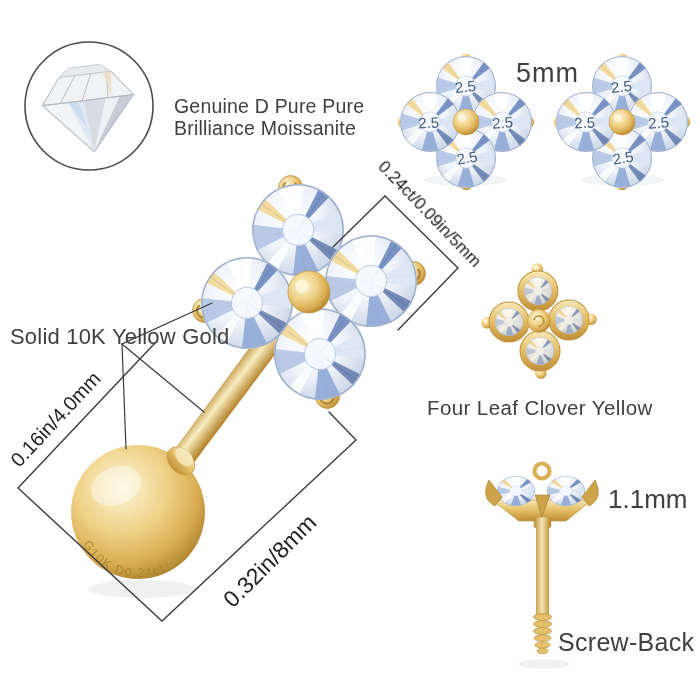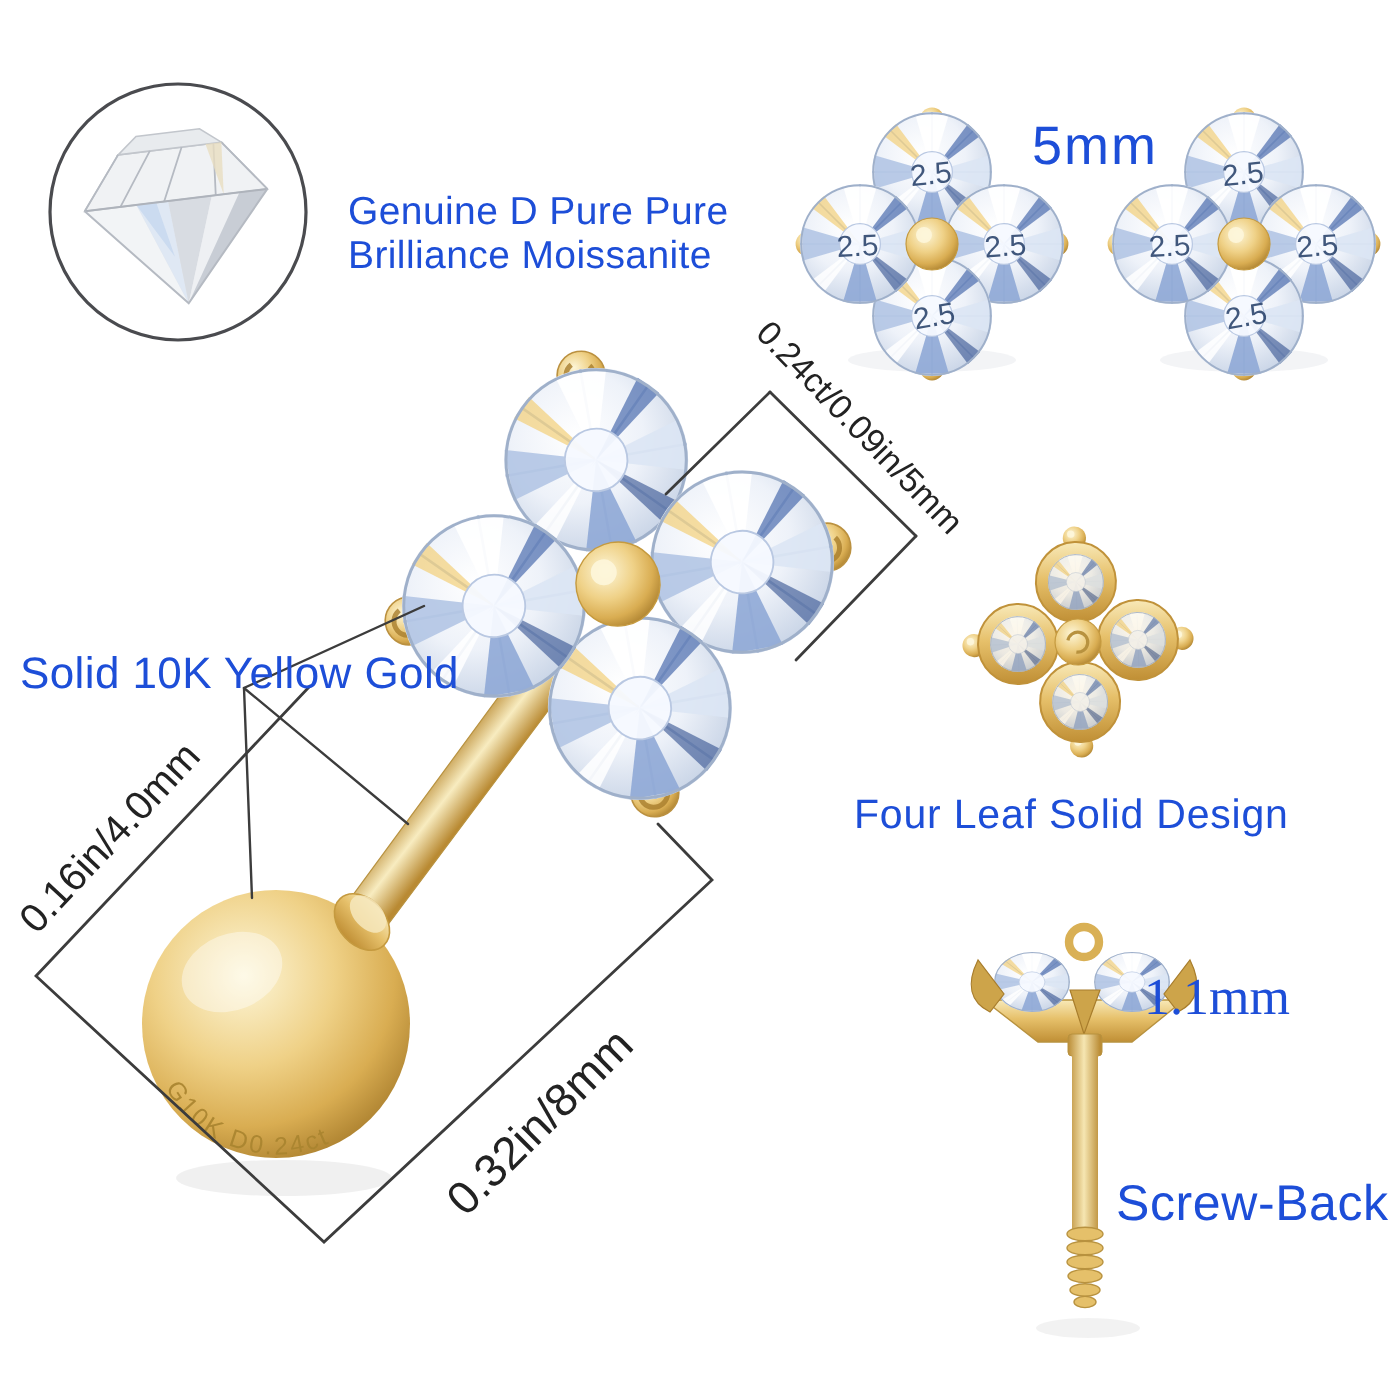--- a/index.html
+++ b/index.html
@@ -1,31 +1,31 @@
 <!DOCTYPE html>
 <html><head>
 <meta charset="utf-8">
 <style>
   html,body{margin:0;padding:0;}
   body{
     width:700px;height:700px;position:relative;background:#ffffff;
     font-family:"Liberation Sans", sans-serif;color:#1b1b1b;overflow:hidden;
   }
   #art{position:absolute;left:0;top:0;}
-  .label{position:absolute;color:#1d4ed8;}
+  .label{position:absolute;color:#404040;}
   .headline{left:174px;top:95px;width:226px;font-size:19.5px;line-height:1.14;font-weight:500;letter-spacing:.2px;}
   .size-label{left:516px;top:58px;font-size:27px;letter-spacing:1px;white-space:nowrap;}
   .dim{white-space:nowrap;color:#222;}
   .dim-head{left:388px;top:157px;font-size:17px;transform:rotate(46deg);transform-origin:0 0;}
   .dim-ball{left:6px;top:456px;font-size:20px;transform:rotate(-47deg);transform-origin:0 0;}
   .dim-length{left:218px;top:594px;font-size:23px;transform:rotate(-45deg);transform-origin:0 0;}
   .material{left:10px;top:324px;font-size:22px;font-weight:500;letter-spacing:.2px;white-space:nowrap;}
   .design{left:427px;top:396px;font-size:20.5px;letter-spacing:.4px;white-space:nowrap;}
-  .post-dia{left:572px;top:484px;font-size:26px;white-space:nowrap;font-family:Liberation Serif, serif;}
-  .back-type{left:558px;top:588px;font-size:25px;letter-spacing:.3px;white-space:nowrap;}
+  .post-dia{left:608px;top:484px;font-size:26px;white-space:nowrap;}
+  .back-type{left:558px;top:628px;font-size:25px;letter-spacing:.3px;white-space:nowrap;}
   .mark{font-family:"Liberation Sans",sans-serif;}
 </style>
 </head>
 <body>
 
 <svg id="art" width="700" height="700" viewBox="0 0 700 700">
   <defs>
     <linearGradient id="goldV" x1="0" y1="0" x2="0" y2="1">
       <stop offset="0" stop-color="#f8e9b8"></stop>
         <stop offset=".45" stop-color="#e6c06a"></stop>
@@ -221,15 +221,15 @@
     </g>
   </g>
 </svg>
 
 <div class="label headline">Genuine D Pure Pure Brilliance Moissanite</div>
 <div class="label size-label">5mm</div>
 <div class="label dim dim-head">0.24ct/0.09in/5mm</div>
 <div class="label material">Solid 10K Yellow Gold</div>
 <div class="label dim dim-ball">0.16in/4.0mm</div>
 <div class="label dim dim-length">0.32in/8mm</div>
-<div class="label design">Four Leaf Solid Design</div>
+<div class="label design">Four Leaf Clover Yellow</div>
 <div class="label post-dia">1.1mm</div>
 <div class="label back-type">Screw-Back</div>
 
 </body></html>

